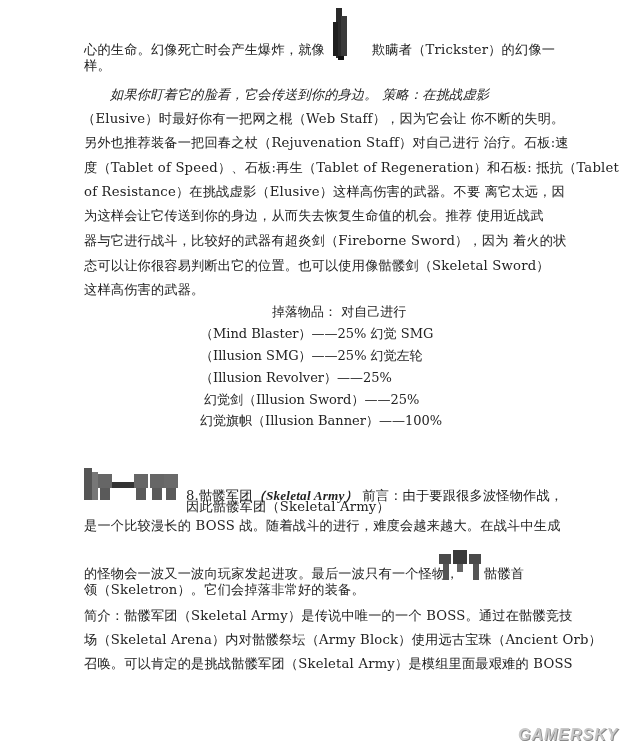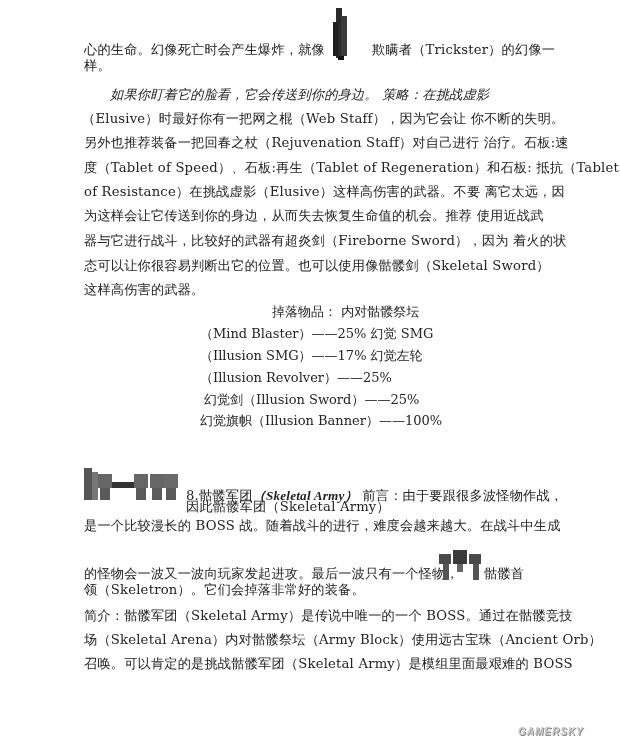--- a/index.html
+++ b/index.html
@@ -4,21 +4,21 @@
 <style>
   html, body { margin: 0; padding: 0; background: #ffffff; }
   body { width: 620px; height: 749px; position: relative; overflow: hidden;
          font-family: "DejaVu Serif", "Liberation Serif", serif; color: #222; }
   .line { position: absolute; left: 84px; font-size: 13.2px; white-space: nowrap; line-height: 16px; letter-spacing: 0.2px; }
   .indent { left: 110px; font-style: italic; }
   .drop { position: absolute; font-size: 13px; white-space: nowrap; line-height: 16px; }
   .sprite { position: absolute; }
   .bold { font-weight: bold; font-family: "Liberation Serif", serif; font-style: italic; }
   .watermark { position: absolute; left: 518px; top: 726px; font-family: "Liberation Sans", sans-serif;
-               font-weight: bold; font-style: italic; font-size: 10px; color: #c8c8c8; letter-spacing: 1px;
+               font-weight: bold; font-style: italic; font-size: 16px; color: #c8c8c8; letter-spacing: 1px;
                text-shadow: 1px 1px 0 #8a8a8a; }
 </style>
 </head>
 <body>
 
 <div class="line" style="top:42px">心的生命。幻像死亡时会产生爆炸，就像</div>
 <svg class="sprite" style="left:333px;top:8px" width="16" height="52">
   <rect x="3" y="0" width="6" height="50" fill="#2a2a2a"></rect>
   <rect x="8" y="8" width="6" height="40" fill="#3a3a3a"></rect>
   <rect x="0" y="14" width="5" height="34" fill="#1e1e1e"></rect>
@@ -30,23 +30,23 @@
 <div class="line indent" style="top:87px">如果你盯着它的脸看，它会传送到你的身边。 策略：在挑战虚影</div>
 <div class="line" style="top:111px;left:82px">（Elusive）时最好你有一把网之棍（Web Staff），因为它会让 你不断的失明。</div>
 <div class="line" style="top:135px">另外也推荐装备一把回春之杖（Rejuvenation Staff）对自己进行 治疗。石板:速</div>
 <div class="line" style="top:160px">度（Tablet of Speed）、石板:再生（Tablet of Regeneration）和石板: 抵抗（Tablet</div>
 <div class="line" style="top:184px">of Resistance）在挑战虚影（Elusive）这样高伤害的武器。不要 离它太远，因</div>
 <div class="line" style="top:208px">为这样会让它传送到你的身边，从而失去恢复生命值的机会。推荐 使用近战武</div>
 <div class="line" style="top:233px">器与它进行战斗，比较好的武器有超炎剑（Fireborne Sword），因为 着火的状</div>
 <div class="line" style="top:258px">态可以让你很容易判断出它的位置。也可以使用像骷髅剑（Skeletal Sword）</div>
 <div class="line" style="top:282px">这样高伤害的武器。</div>
 
-<div class="drop" style="top:304px;left:272px">掉落物品：  内对骷髅祭坛</div>
+<div class="drop" style="top:304px;left:272px">掉落物品：  对自己进行</div>
 <div class="drop" style="top:326px;left:200px">（Mind Blaster）——25% 幻觉 SMG</div>
-<div class="drop" style="top:348px;left:200px">（Illusion SMG）——17% 幻觉左轮</div>
+<div class="drop" style="top:348px;left:200px">（Illusion SMG）——25% 幻觉左轮</div>
 <div class="drop" style="top:370px;left:200px">（Illusion Revolver）——25%</div>
 <div class="drop" style="top:392px;left:204px">幻觉剑（Illusion Sword）——25%</div>
 <div class="drop" style="top:413px;left:200px">幻觉旗帜（Illusion Banner）——100%</div>
 
 <svg class="sprite" style="left:84px;top:466px" width="96" height="36">
   <rect x="0" y="2" width="8" height="32" fill="#555"></rect>
   <rect x="8" y="6" width="6" height="28" fill="#777"></rect>
   <rect x="14" y="8" width="14" height="14" fill="#666"></rect>
   <rect x="16" y="22" width="10" height="12" fill="#5a5a5a"></rect>
   <rect x="28" y="16" width="22" height="6" fill="#333"></rect>

